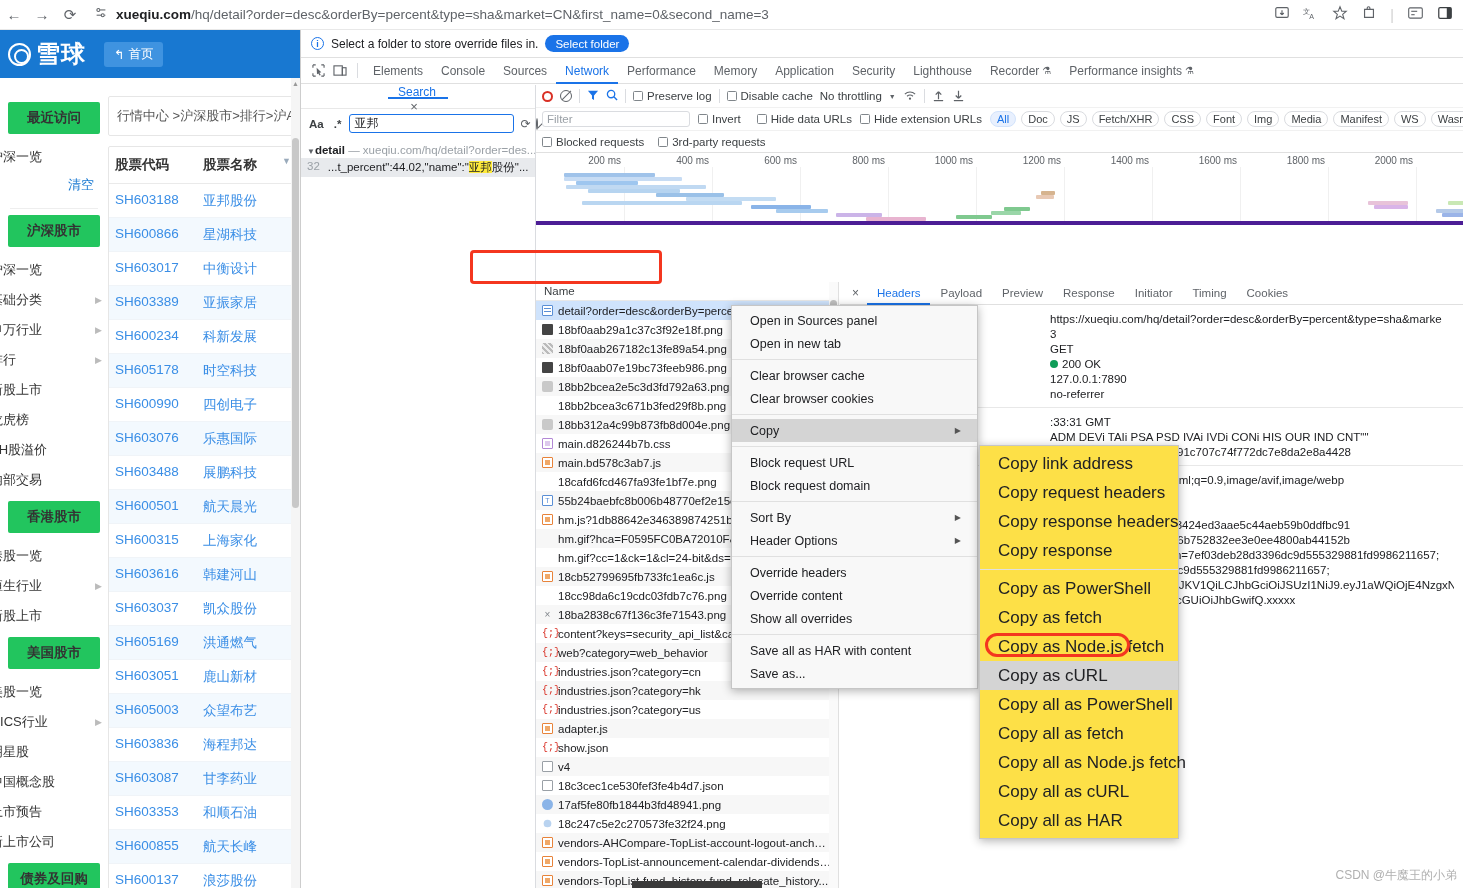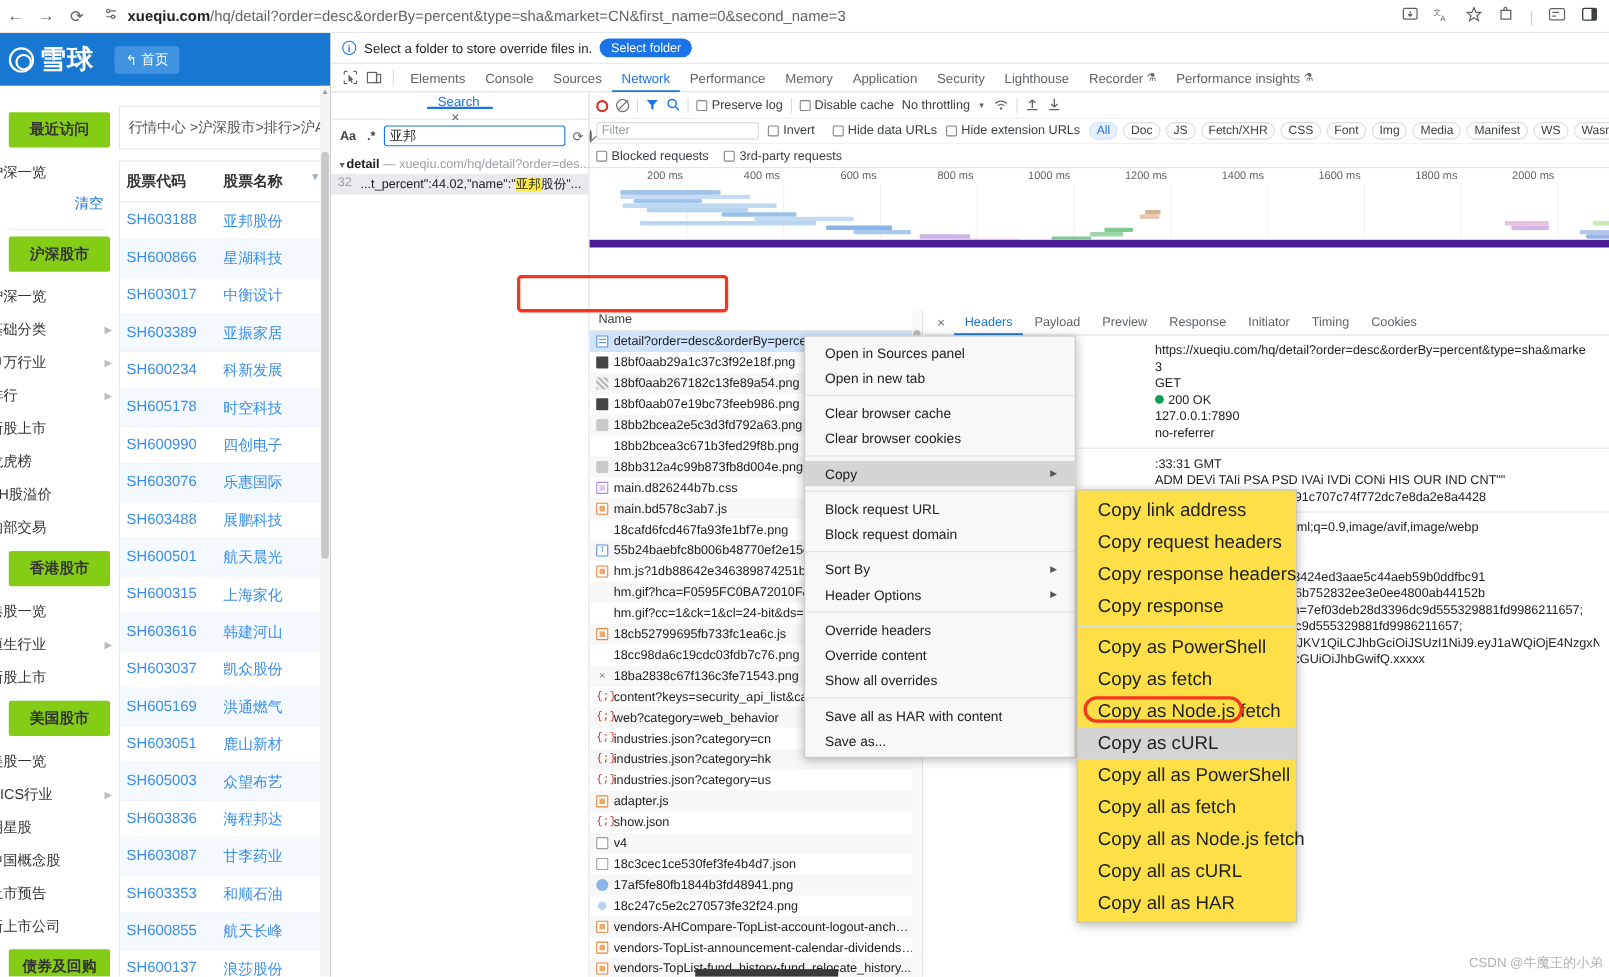--- a/index.html
+++ b/index.html
@@ -57,21 +57,21 @@
   #home-btn {
     background:#3f93e0; color:#fff; font-size:12.5px; border-radius:3px;
     padding:4px 10px; display:flex; align-items:center; gap:4px;
   }
   #xq-body { display:flex; height:810px; }
   #xq-sidebar {
     width:108px; flex:none; background:#fff; padding-top:18px;
     font-size:13px; color:#333; overflow:hidden;
   }
   .side-group-title {
-    background:#84cc16; font-weight:bold; color:#333; font-size:13.5px;
+    background:#22c55e; font-weight:bold; color:#333; font-size:13.5px;
     padding:7px 0; text-align:center; margin:6px 8px 8px 8px; border-radius:2px;
   }
   .side-item {
     padding:6px 0 6px 0; margin-left:-10px; color:#333; font-size:13px;
     display:flex; align-items:center; justify-content:space-between; padding-right:6px;
   }
   .side-item .caret { color:#bbb; font-size:9px; }
   .side-clear { text-align:right; color:#1878d1; font-size:13px; padding:4px 14px 8px 0;}
   .side-divider { height:1px; background:#eee; margin:6px 10px;}
 
@@ -199,21 +199,21 @@
     color:#3c4043; white-space:nowrap;
   }
   .type-chip.active { background:#e8f0fe; color:#1a73e8; border-color:#d2e3fc; }
   #net-filterbar2 {
     height:22px; display:flex; align-items:center; gap:14px; padding:0 6px;
     font-size:11.5px; color:#3c4043; border-bottom:1px solid #e0e0e0;
   }
 
   
   #overview {
-    height:72px; border-bottom:7px solid #4c1d95; position:relative; background:#fff;
+    height:72px; border-bottom:4px solid #4c1d95; position:relative; background:#fff;
     overflow:hidden;
   }
   .tl-tick {
     position:absolute; top:2px; font-size:10px; color:#5f6368; transform:translateX(-100%);
   }
   .tl-gridline { position:absolute; top:14px; bottom:0; width:1px; background:#f0f0f0; }
   .bar { position:absolute; height:4px; border-radius:1px; }
 
   
   #req-list {

